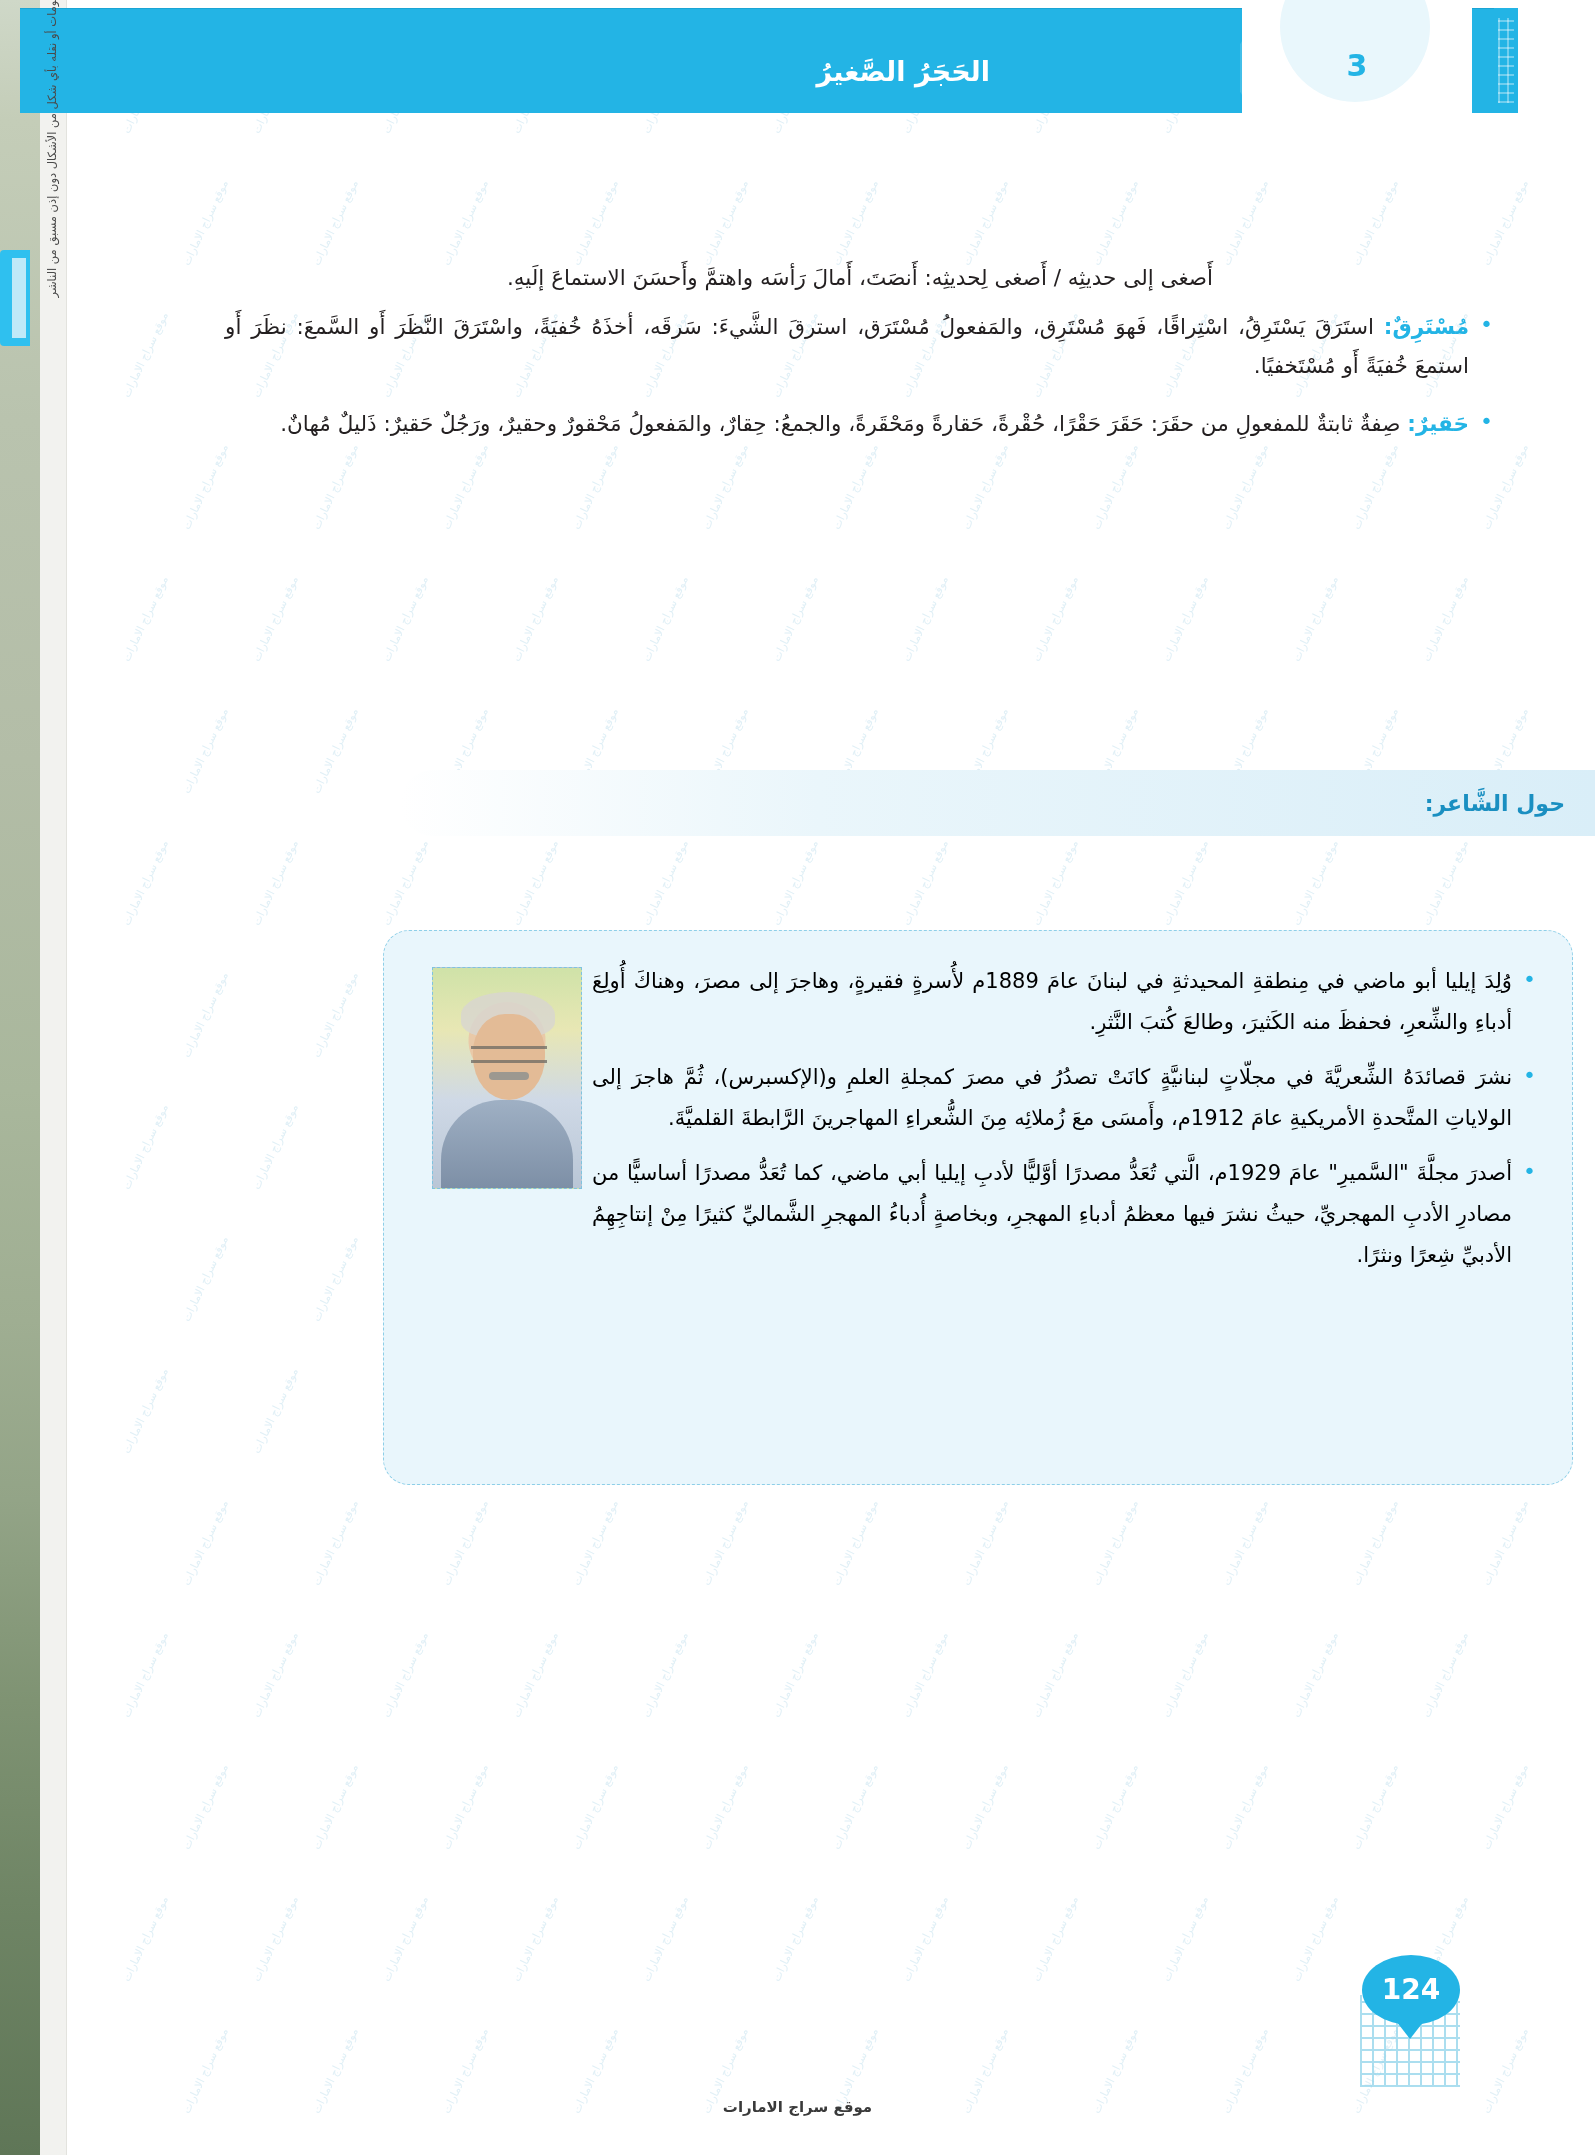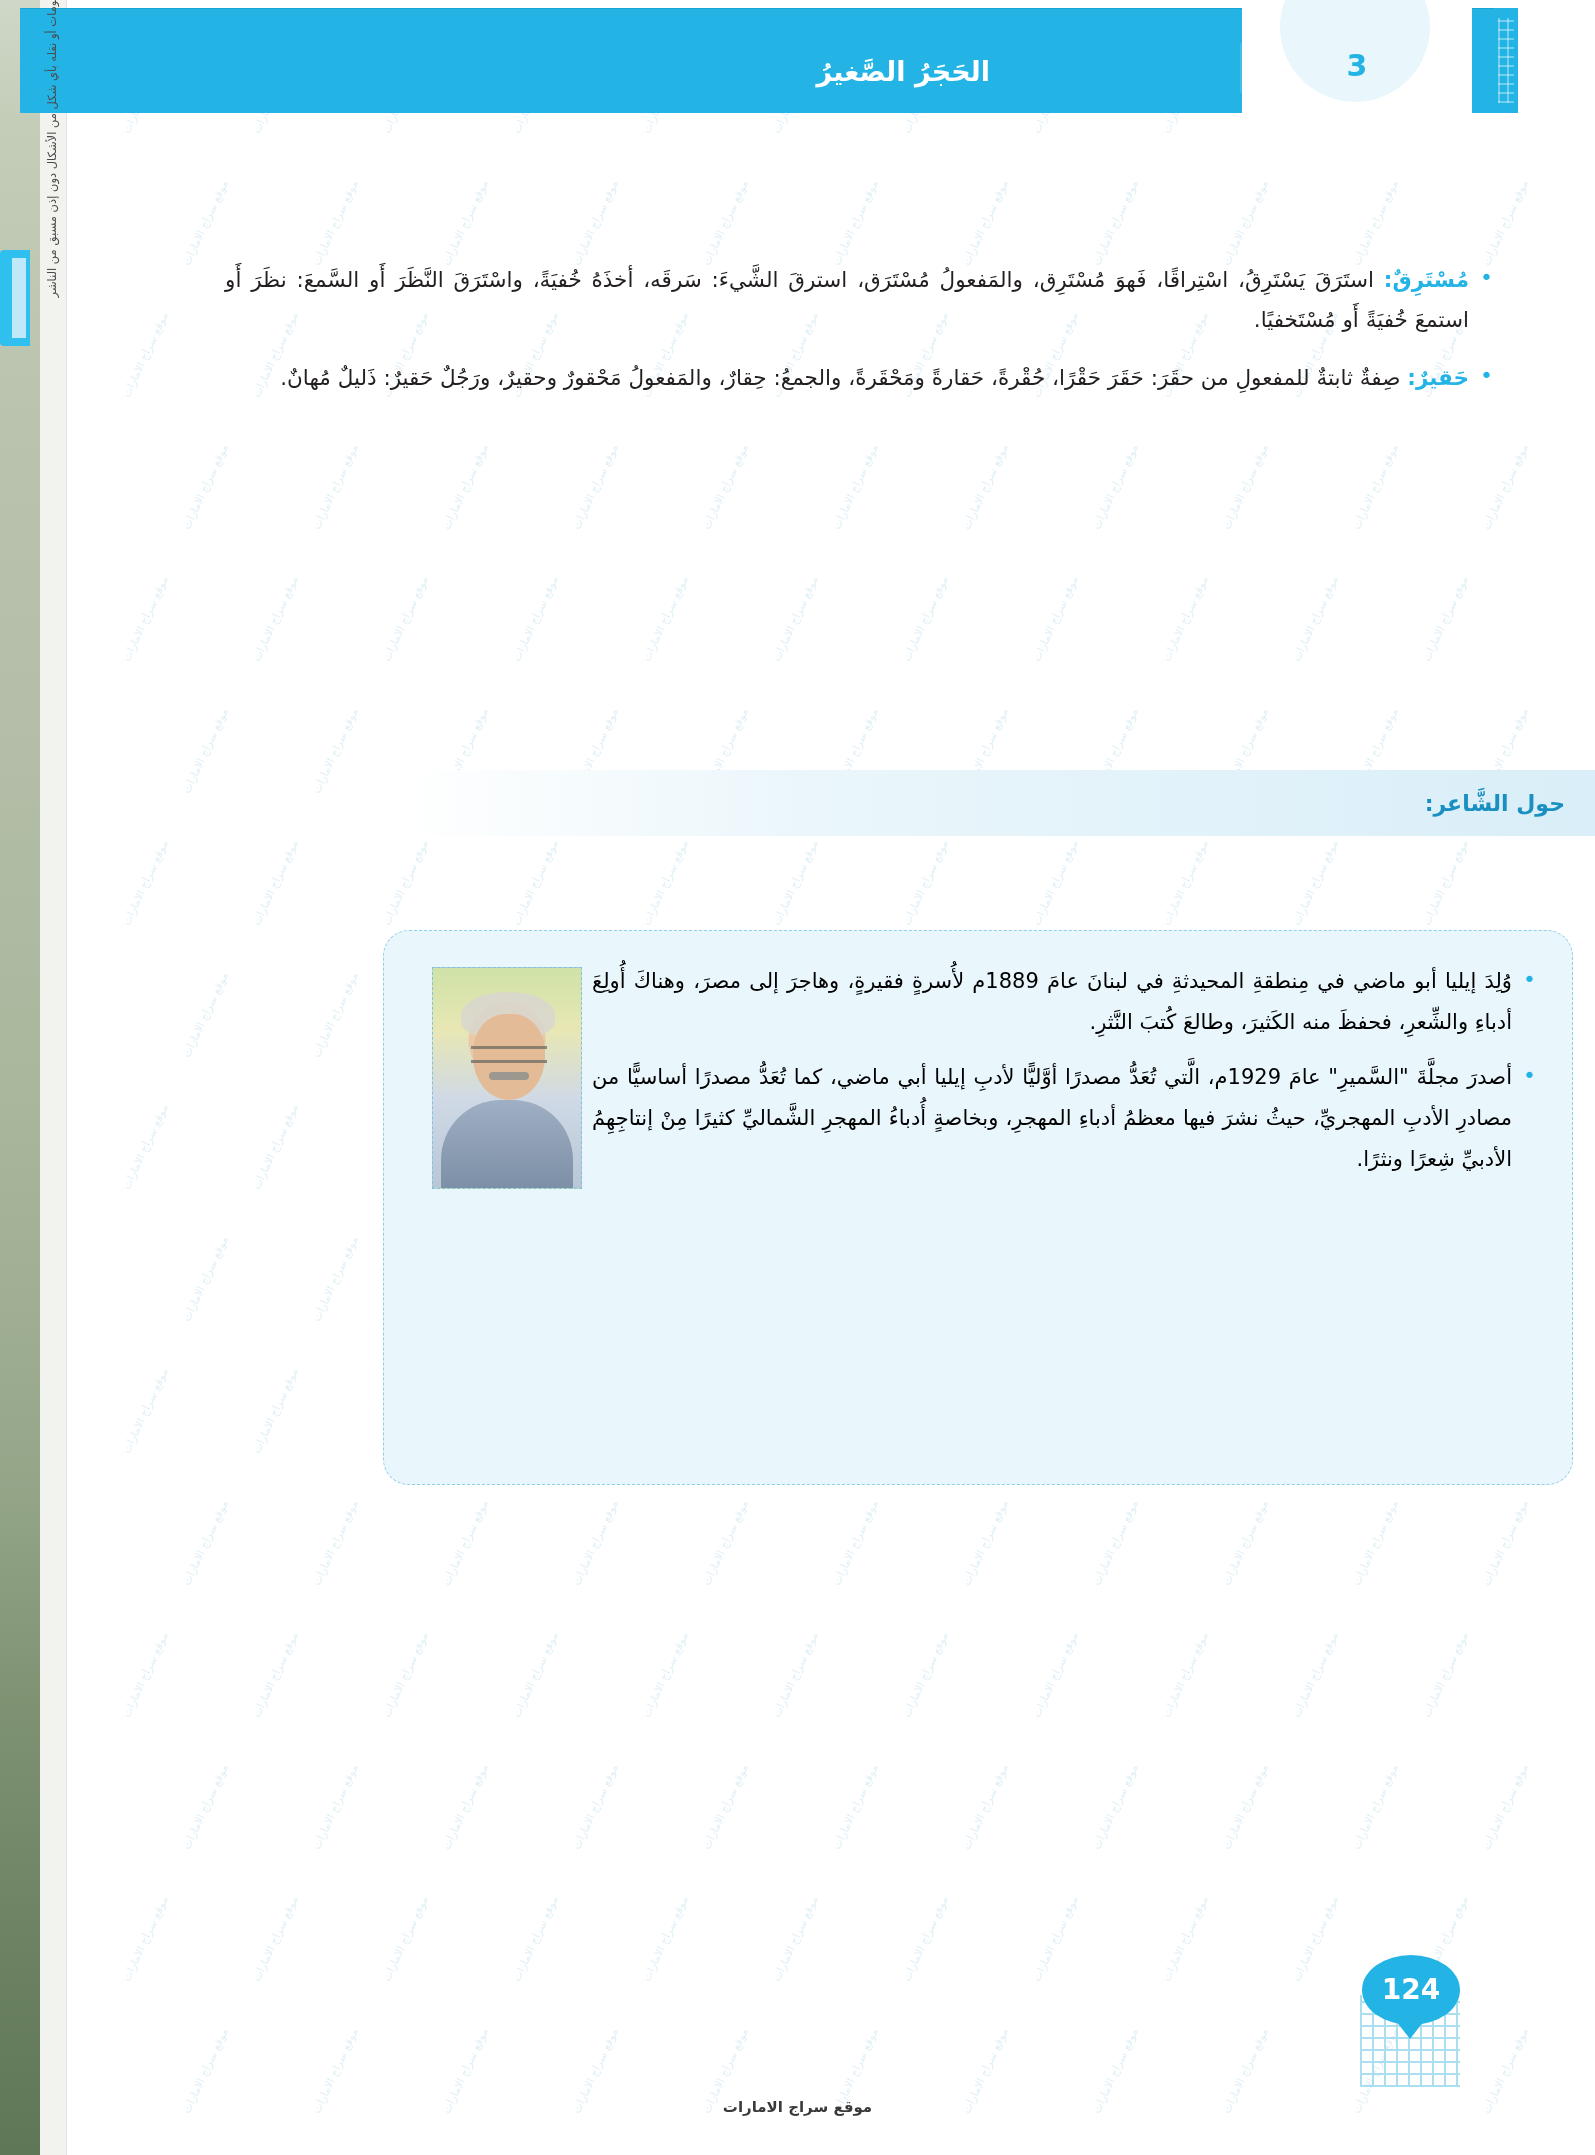--- a/index.html
+++ b/index.html
@@ -518,20 +518,21 @@
 <div class="header-right-tab"></div>
 <div class="chapter-badge">
   <div class="inner-circle"></div>
   <div class="chapter-num">3</div>
 </div>
 <div class="left-tab-blue"></div>
 
 <div class="vertical-copyright">جميع الحقوق © محفوظة لوزارة التربية والتعليم، لا يسمح بإعادة إصدار هذه الصفحة أو أي جزء منها باستخدام أي نظام لاستعادة المعلومات أو نقله بأي شكل من الأشكال دون إذن مسبق من الناشر</div>
 
 <div class="content">
+  <p class="para-def">أَصغى إلى حديثِه / أَصغى لِحديثِه: أَنصَتَ، أَمالَ رَأسَه واهتمَّ وأَحسَنَ الاستماعَ إلَيهِ.</p>
 
   <ul class="bullets">
     <li>
       <span class="term">مُسْتَرِقٌ:</span>
       <span>استَرَقَ يَسْتَرِقُ، اسْتِراقًا، فَهوَ مُسْتَرِق، والمَفعولُ مُسْتَرَق، استرقَ الشَّيءَ: سَرقَه، أخذَهُ خُفيَةً، واسْتَرَقَ النَّظَرَ أَو السَّمعَ: نظَرَ أَو استمعَ خُفيَةً أَو مُسْتَخفيًا.</span>
     </li>
     <li>
       <span class="term">حَقيرٌ:</span>
       <span>صِفةٌ ثابتةٌ للمفعولِ من حقَرَ: حَقَرَ حَقْرًا، حُقْرةً، حَقارةً ومَحْقَرةً، والجمعُ: حِقارٌ، والمَفعولُ مَحْقورٌ وحقيرٌ، ورَجُلٌ حَقيرٌ: ذَليلٌ مُهانٌ.</span>
     </li>
@@ -545,20 +546,21 @@
 <div class="poet-box">
   <div class="poet-photo">
     <div class="hair"></div>
     <div class="face"></div>
     <div class="glasses"></div>
     <div class="moustache"></div>
     <div class="body"></div>
   </div>
   <ul class="bullets">
     <li>وُلِدَ إيليا أبو ماضي في مِنطقةِ المحيدثةِ في لبنانَ عامَ 1889م لأُسرةٍ فقيرةٍ، وهاجرَ إلى مصرَ، وهناكَ أُولِعَ أدباءِ والشِّعرِ، فحفظَ منه الكَثيرَ، وطالعَ كُتبَ النَّثرِ.</li>
+    <li>نشرَ قصائدَهُ الشِّعريَّةَ في مجلّاتٍ لبنانيَّةٍ كانَتْ تصدُرُ في مصرَ كمجلةِ العلمِ و(الإكسبرس)، ثُمَّ هاجرَ إلى الولاياتِ المتَّحدةِ الأمريكيةِ عامَ 1912م، وأَمسَى معَ زُملائِه مِنَ الشُّعراءِ المهاجرينَ الرَّابطةَ القلميَّةَ.</li>
     <li>أصدرَ مجلَّةَ "السَّميرِ" عامَ 1929م، الَّتي تُعَدُّ مصدرًا أوَّليًّا لأدبِ إيليا أبي ماضي، كما تُعَدُّ مصدرًا أساسيًّا من مصادرِ الأدبِ المهجريِّ، حيثُ نشرَ فيها معظمُ أدباءِ المهجرِ، وبخاصةٍ أُدباءُ المهجرِ الشَّماليِّ كثيرًا مِنْ إنتاجِهِمُ الأدبيِّ شِعرًا ونثرًا.</li>
   </ul>
 </div>
 
 <div class="page-num-badge">
   <div class="grid"></div>
   <div class="bubble"></div>
   <div class="num">124</div>
 </div>
 

